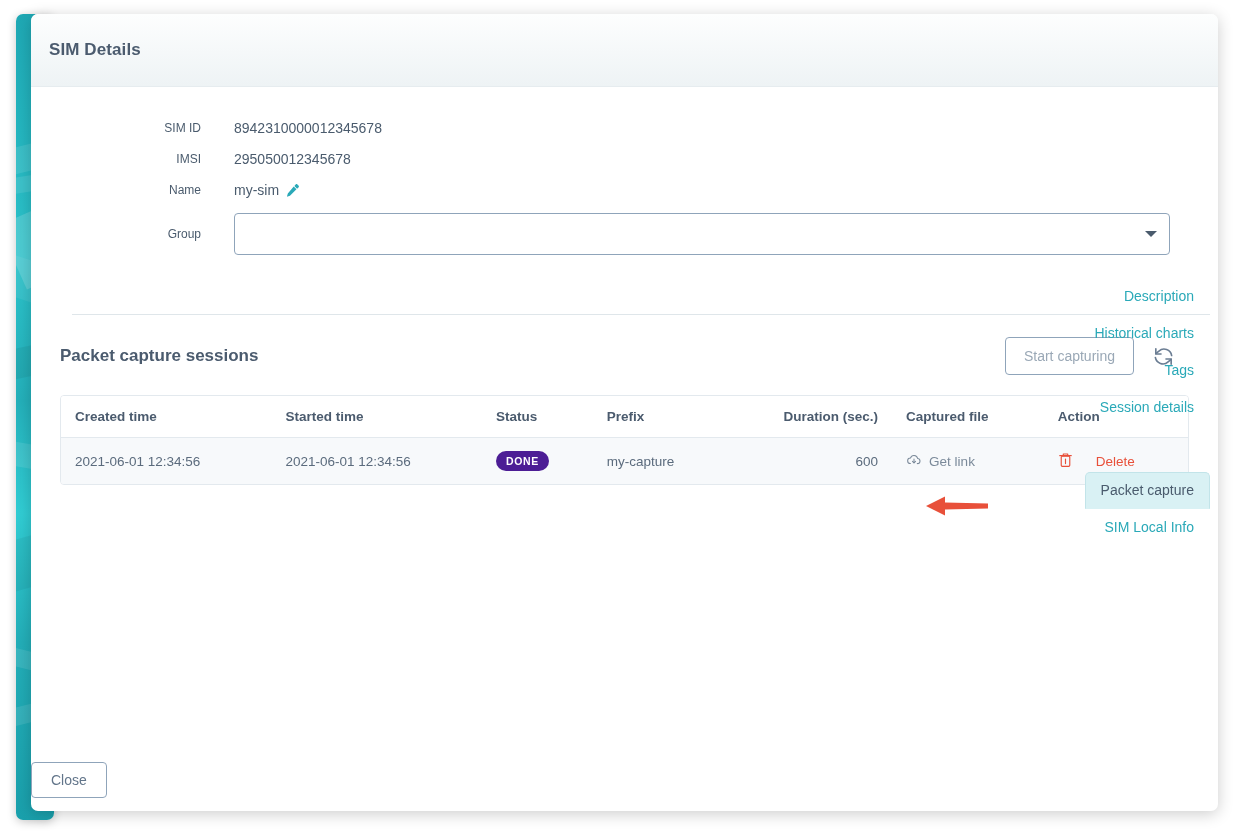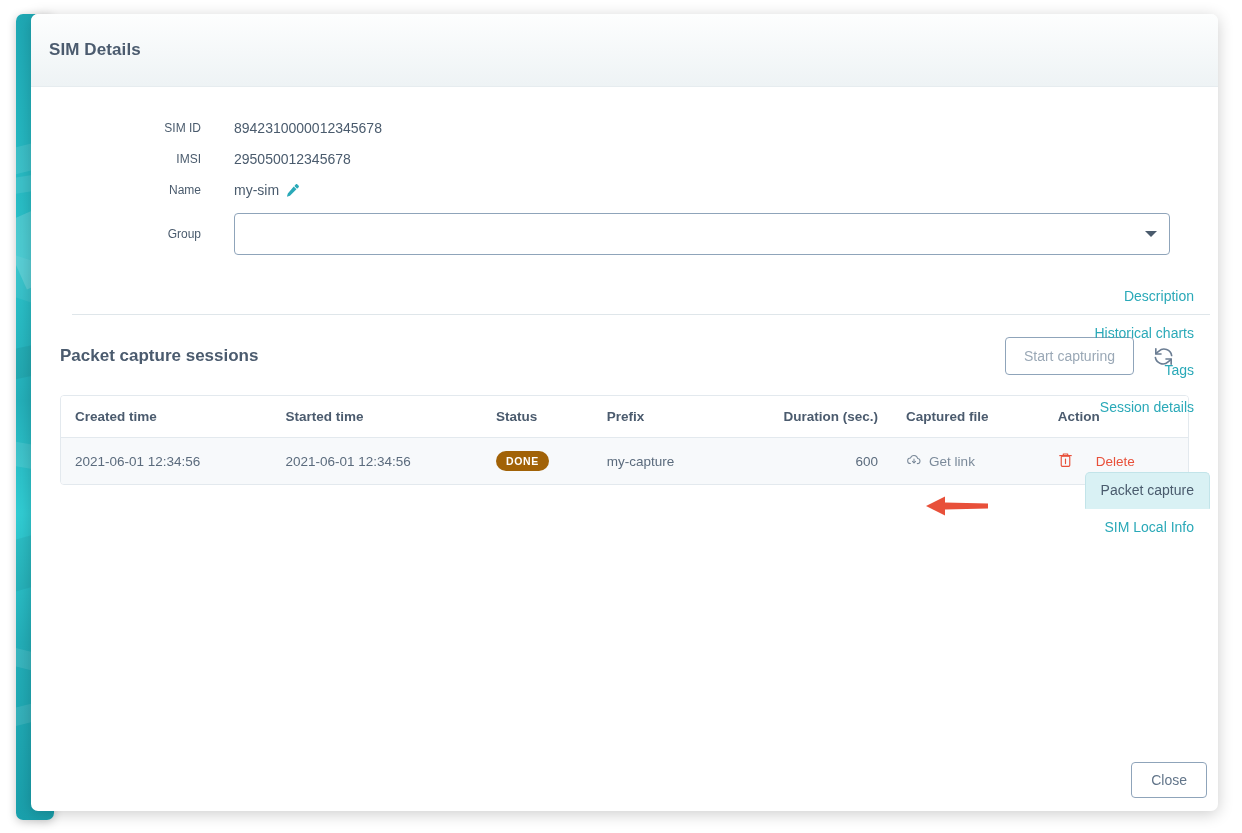--- a/index.html
+++ b/index.html
@@ -133,34 +133,34 @@
     white-space: nowrap;
   }
   tbody td {
     background:#f7f9fb;
     font-size: 13.5px; color:#5b6b7d;
     padding: 13px 14px;
     white-space: nowrap;
   }
   .num { text-align: right; }
   .badge-done {
-    display:inline-block; background:#a16207; color:#fff;
+    display:inline-block; background:#4c1d95; color:#fff;
     font-size: 10.5px; font-weight: bold; letter-spacing:.6px;
     padding: 4px 10px 4px 10px; border-radius: 11px;
   }
   .link-cell { display:inline-flex; align-items:center; gap:7px; color:#7b8a9a; cursor:pointer; }
   .delete-cell { display:inline-flex; align-items:center; gap:23px; color:#e8503a; cursor:pointer; }
 
   
   .anno-arrow { position:absolute; left: 925px; top: 494px; pointer-events:none; }
 
   
   .modal-footer {
     position:absolute; left:0; right:0; bottom: 0;
-    height: 62px; display:flex; align-items:center; justify-content:flex-end;
+    height: 62px; display:flex; align-items:center; justify-content:flex-start;
     padding-right: 11px;
   }
   .btn-close {
     border: 1px solid #8fa4ba; border-radius: 4px;
     background:#fff; color:#62758a; font-size:14px;
     padding: 9px 19px; cursor:pointer;
     font-family: "Liberation Sans", sans-serif;
   }
 </style>
 </head>

